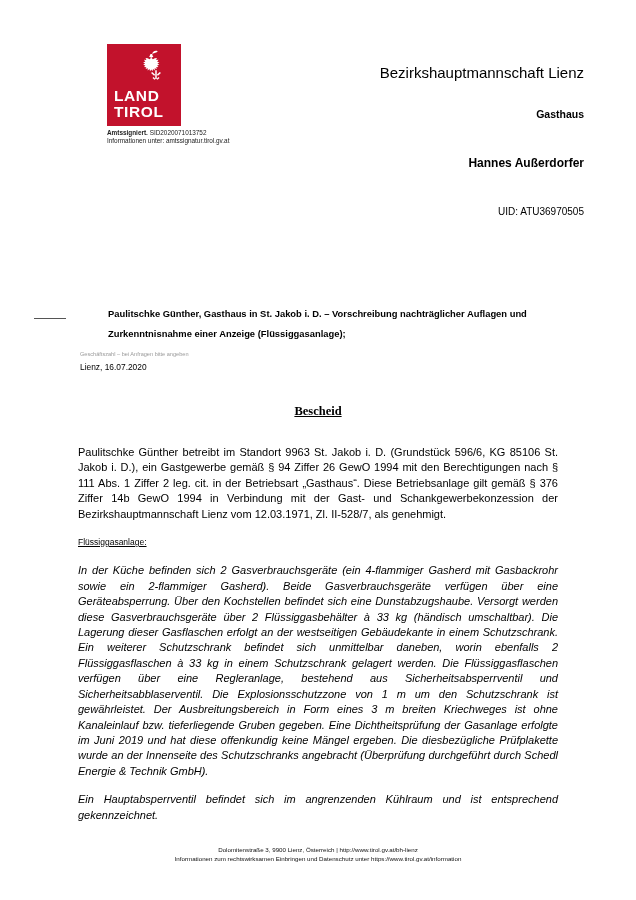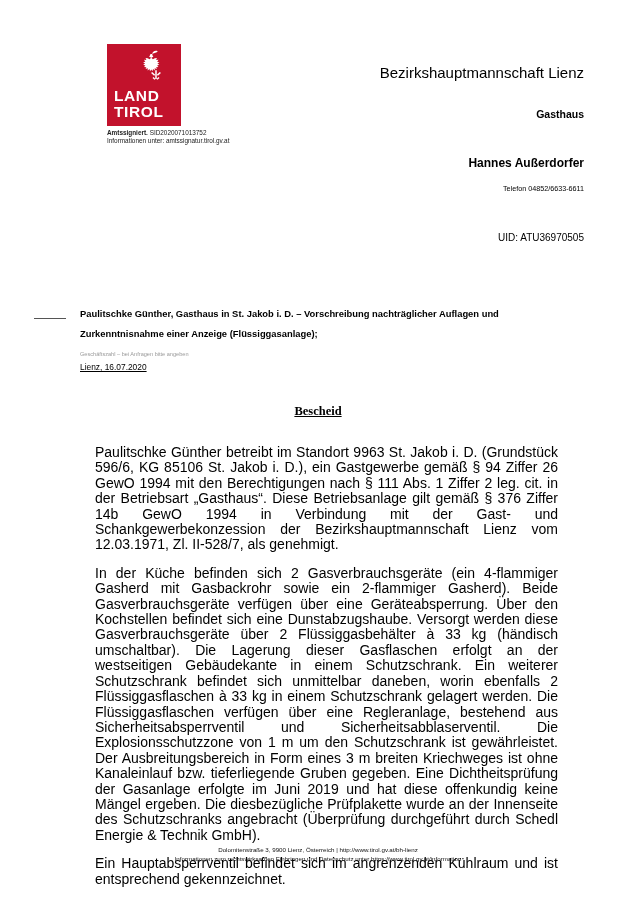--- a/index.html
+++ b/index.html
@@ -122,62 +122,62 @@
     background: #555;
   }
   .subject-inner {
     margin-left: 80px;
     width: 468px;
   }
   .subject-title {
     font-size: 9.4px;
     font-weight: bold;
     line-height: 20px;
+    margin-left: 28px;
   }
   .subject-hint {
     font-size: 5.6px;
     color: #9a9a9a;
     margin-top: 6px;
     line-height: 8px;
   }
   .subject-gz {
     font-size: 8.4px;
     margin-top: 6px;
     line-height: 14px;
   }
   .subject-place {
     font-size: 8.4px;
     line-height: 14px;
     margin-top: 2px;
-    text-decoration: underline;
   }
 
   
   .body-wrap {
     position: absolute;
     left: 78px;
     top: 404px;
     width: 480px;
   }
   .doc-heading {
     text-align: center;
     font-size: 12.5px;
     font-weight: bold;
     text-decoration: underline;
     margin: 0 0 26px 0;
     font-family: Liberation Serif, serif;
   }
   p.para {
-    margin: 0 0 13px 17px;
-    font-size: 14px;
+    margin: 0 0 13px 0;
+    font-size: 11px;
     line-height: 15.4px;
     text-align: justify;
     text-justify: inter-word;
   }
-  p.para.italic { }
+  p.para.italic { font-style: italic; }
   .section-underline {
     font-size: 8.5px;
     text-decoration: underline;
     margin: 0 0 13px 0;
     line-height: 15.4px;
   }
 
   
   .footer {
     position: absolute;
@@ -217,37 +217,37 @@
       <div class="sig-block">
         <div><span class="sig-strong">Amtssigniert.</span> <span>SID2020071013752</span></div>
         <div>Informationen unter: amtssignatur.tirol.gv.at</div>
       </div>
     </div>
 
     <div class="header-right">
       <div class="office-name">Bezirkshauptmannschaft Lienz</div>
       <div class="dept-name">Gasthaus</div>
       <div class="contact-person">Hannes Außerdorfer</div>
-      <div class="contact-line first">Telefon 04852/6633-6611</div>
       <div class="uid-line">UID: ATU36970505</div>
     </div>
   </div>
 
   <div class="subject-wrap">
     <div class="subject-rule"></div>
     <div class="subject-inner">
       <div class="subject-title">Paulitschke Günther, Gasthaus in St. Jakob i. D. – Vorschreibung nachträglicher Auflagen und Zurkenntnisnahme einer Anzeige (Flüssiggasanlage);</div>
       <div class="subject-hint">Geschäftszahl – bei Anfragen bitte angeben</div>
       <div class="subject-place">Lienz, 16.07.2020</div>
     </div>
   </div>
 
   <div class="body-wrap">
     <h1 class="doc-heading">Bescheid</h1>
     <p class="para">Paulitschke Günther betreibt im Standort 9963 St. Jakob i. D. (Grundstück 596/6, KG 85106 St. Jakob i. D.), ein Gastgewerbe gemäß § 94 Ziffer 26 GewO 1994 mit den Berechtigungen nach § 111 Abs. 1 Ziffer 2 leg. cit. in der Betriebsart „Gasthaus“. Diese Betriebsanlage gilt gemäß § 376 Ziffer 14b GewO 1994 in Verbindung mit der Gast- und Schankgewerbekonzession der Bezirkshauptmannschaft Lienz vom 12.03.1971, Zl. II-528/7, als genehmigt.</p>
+    <div class="section-underline">Flüssiggasanlage:</div>
     <p class="para italic">In der Küche befinden sich 2 Gasverbrauchsgeräte (ein 4-flammiger Gasherd mit Gasbackrohr sowie ein 2-flammiger Gasherd). Beide Gasverbrauchsgeräte verfügen über eine Geräteabsperrung. Über den Kochstellen befindet sich eine Dunstabzugshaube. Versorgt werden diese Gasverbrauchsgeräte über 2 Flüssiggasbehälter à 33 kg (händisch umschaltbar). Die Lagerung dieser Gasflaschen erfolgt an der westseitigen Gebäudekante in einem Schutzschrank. Ein weiterer Schutzschrank befindet sich unmittelbar daneben, worin ebenfalls 2 Flüssiggasflaschen à 33 kg in einem Schutzschrank gelagert werden. Die Flüssiggasflaschen verfügen über eine Regleranlage, bestehend aus Sicherheitsabsperrventil und Sicherheitsabblaserventil. Die Explosionsschutzzone von 1 m um den Schutzschrank ist gewährleistet. Der Ausbreitungsbereich in Form eines 3 m breiten Kriechweges ist ohne Kanaleinlauf bzw. tieferliegende Gruben gegeben. Eine Dichtheitsprüfung der Gasanlage erfolgte im Juni 2019 und hat diese offenkundig keine Mängel ergeben. Die diesbezügliche Prüfplakette wurde an der Innenseite des Schutzschranks angebracht (Überprüfung durchgeführt durch Schedl Energie &amp; Technik GmbH).</p>
     <p class="para italic">Ein Hauptabsperrventil befindet sich im angrenzenden Kühlraum und ist entsprechend gekennzeichnet.</p>
   </div>
 
   <div class="footer">
     <div>Dolomitenstraße 3, 9900 Lienz, Österreich | http://www.tirol.gv.at/bh-lienz</div>
     <div>Informationen zum rechtswirksamen Einbringen und Datenschutz unter https://www.tirol.gv.at/information</div>
   </div>
 
 </div>

